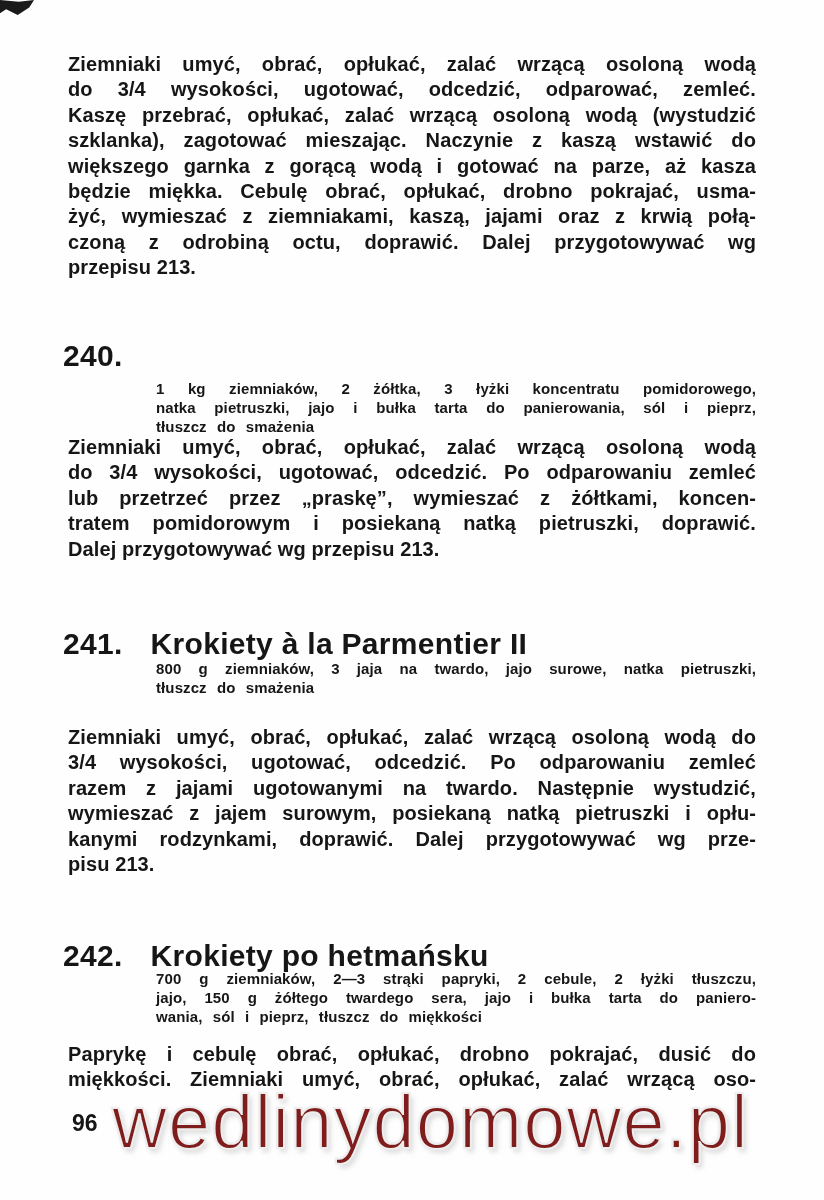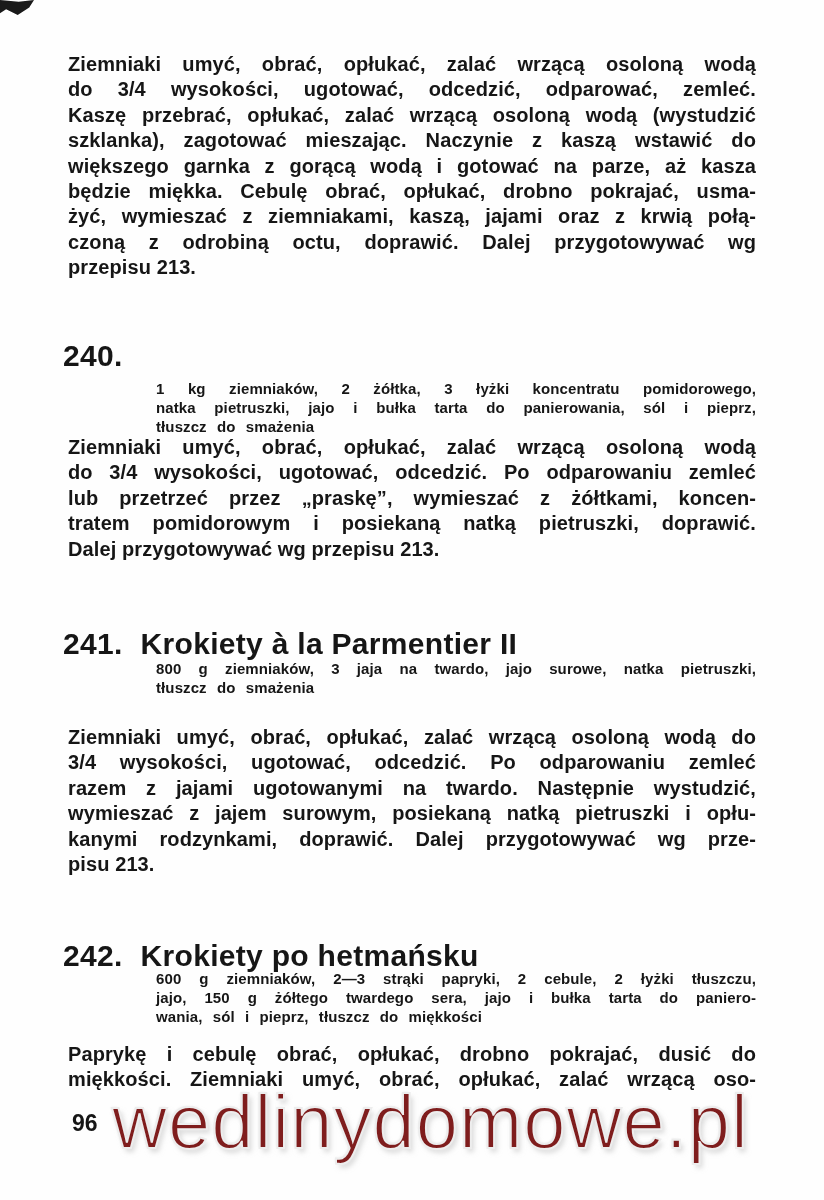--- a/index.html
+++ b/index.html
@@ -18,21 +18,21 @@
     line-height: 25.4px;
     font-weight: 700;
     letter-spacing: 0.1px;
     margin: 0;
   }
   .line { display: block; text-align: justify; text-align-last: justify; }
   .line.flush { text-align: center; text-align-last: left; }
   .line.spread { word-spacing: 6px; }
   .heading {
     display: flex;
-    gap: 18px;
+    gap: 28px;
     margin-left: -5px;
     font-size: 30px;
     line-height: 36px;
     font-weight: 700;
     letter-spacing: 0.3px;
     white-space: nowrap;
   }
   .ingredients {
     position: absolute;
     left: 156px;
@@ -127,21 +127,21 @@
       <span class="line">wymieszać z jajem surowym, posiekaną natką pietruszki i opłu-</span>
       <span class="line">kanymi rodzynkami, doprawić. Dalej przygotowywać wg prze-</span>
       <span class="line flush">pisu 213.</span>
     </p>
 
     <h2 class="block heading" style="top:913px">
       <span>242.</span>
       <span>Krokiety po hetmańsku</span>
     </h2>
     <div class="ingredients" style="top:969px">
-      <span class="line">600 g ziemniaków, 2—3 strąki papryki, 2 cebule, 2 łyżki tłuszczu,</span>
+      <span class="line">700 g ziemniaków, 2—3 strąki papryki, 2 cebule, 2 łyżki tłuszczu,</span>
       <span class="line">jajo, 150 g żółtego twardego sera, jajo i bułka tarta do paniero-</span>
       <span class="line flush spread">wania, sól i pieprz, tłuszcz do miękkości</span>
     </div>
     <p class="block para" style="top:1042px">
       <span class="line">Paprykę i cebulę obrać, opłukać, drobno pokrajać, dusić do</span>
       <span class="line">miękkości. Ziemniaki umyć, obrać, opłukać, zalać wrzącą oso-</span>
     </p>
 
     <div class="pageno">96</div>
 

